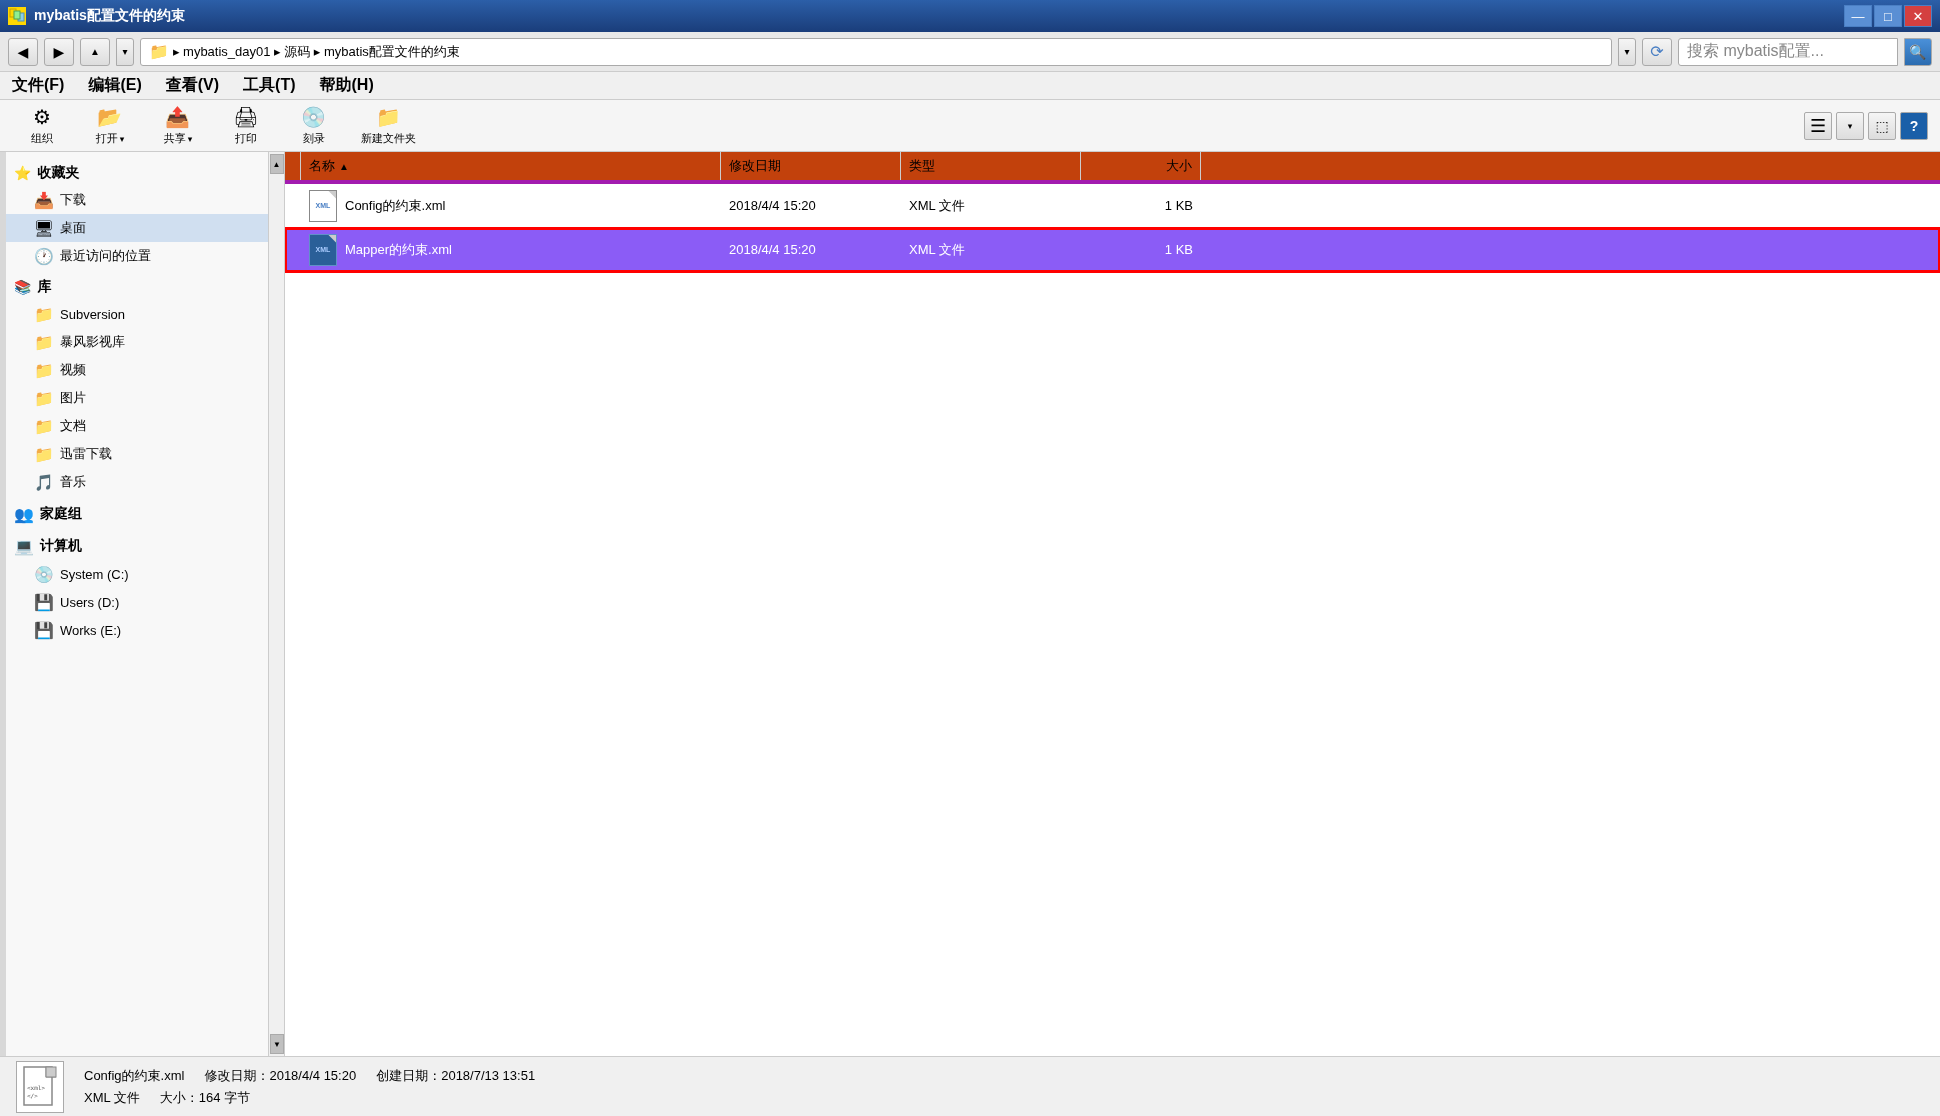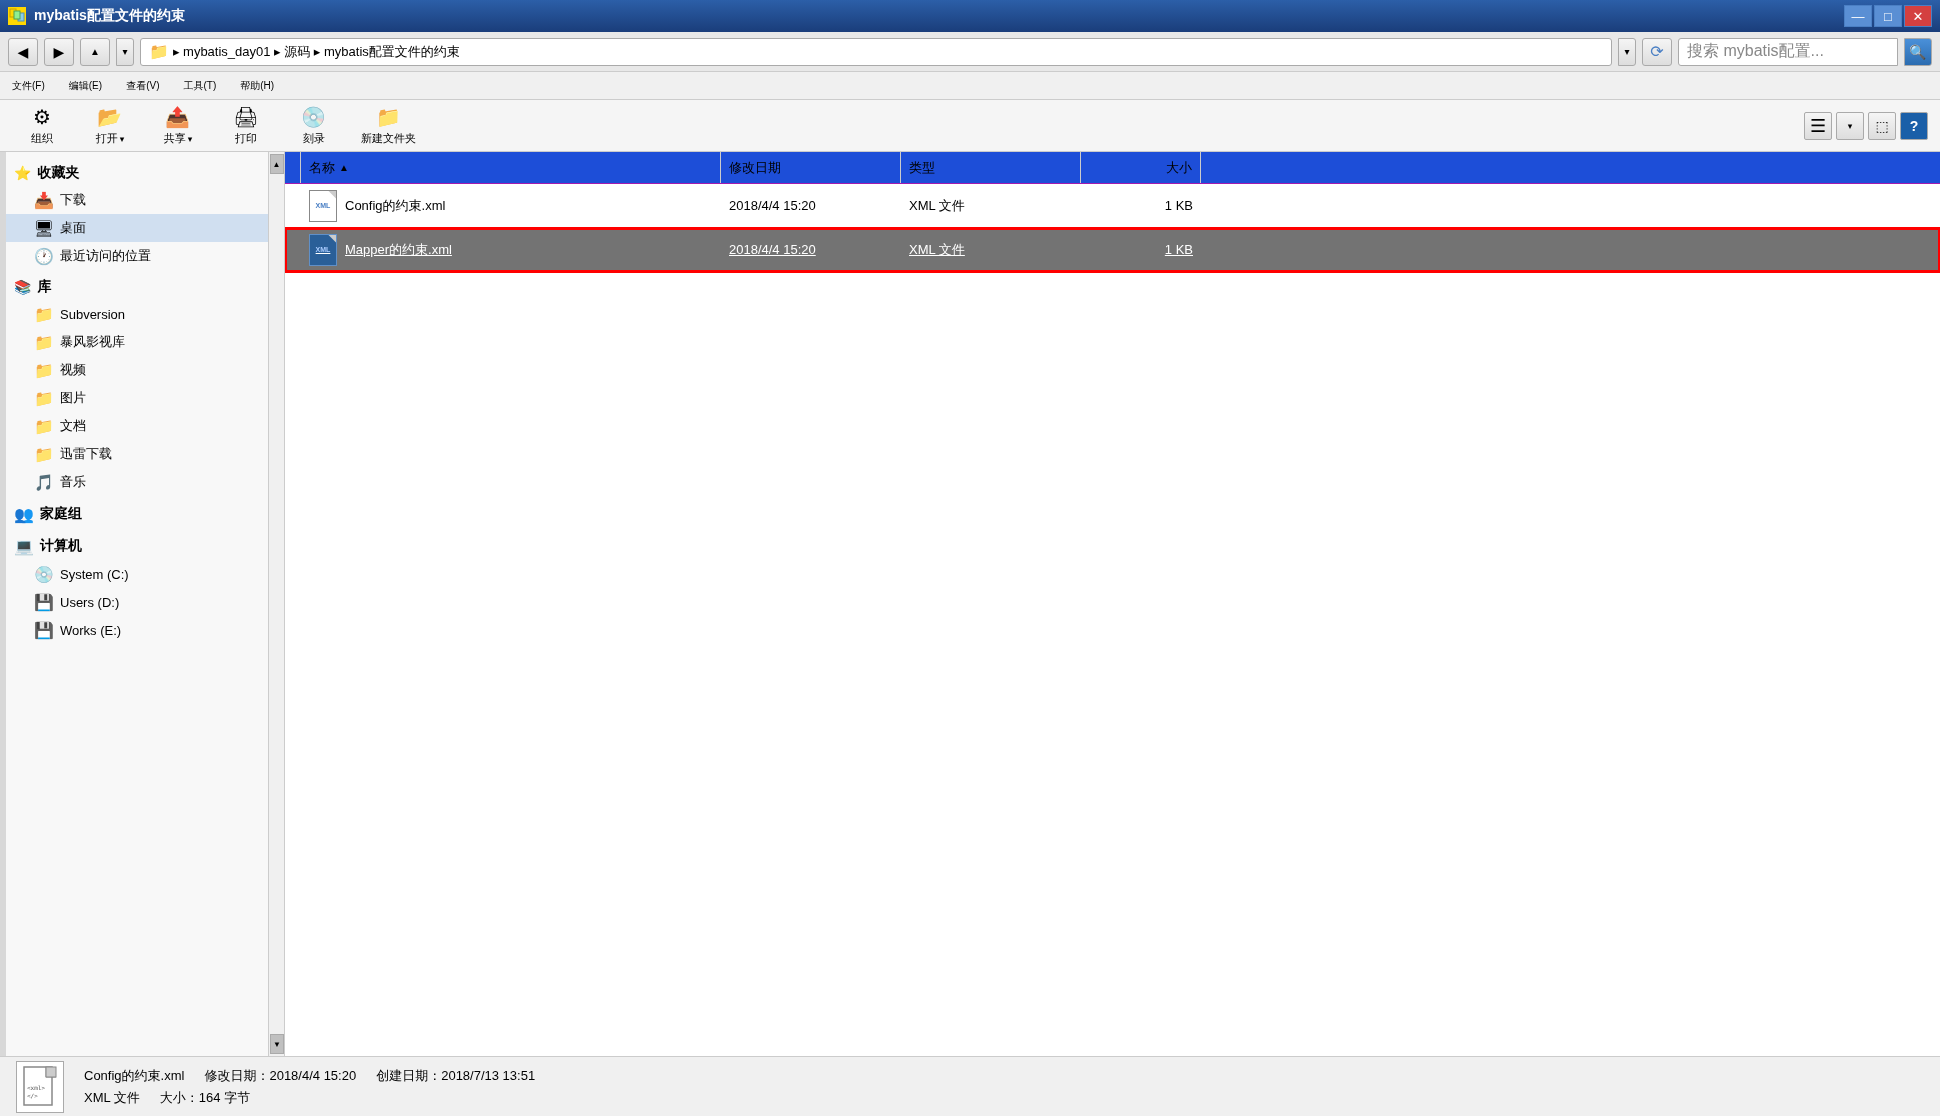--- a/index.html
+++ b/index.html
@@ -151,23 +151,24 @@
     .menu-bar {
       height: 28px;
       background: #f0f0f0;
       border-bottom: 1px solid #ccc;
       display: flex;
       align-items: center;
       padding: 0 8px;
       gap: 16px;
     }
     .menu-item {
-      font-size: 10px;
+      font-size: 16px;
       cursor: pointer;
       padding: 2px 4px;
+      font-weight: bold;
     }
 
     
     .toolbar {
       height: 52px;
       background: #f5f5f5;
       border-bottom: 1px solid #ccc;
       display: flex;
       align-items: center;
       padding: 0 12px;
@@ -262,22 +263,22 @@
 
     
     .file-area {
       flex: 1;
       background: white;
       display: flex;
       flex-direction: column;
     }
     .file-header {
       height: 32px;
-      background: #1d4ed8;
-      border-bottom: 1px solid #a21caf;
+      background: #c2410c;
+      border-bottom: 4px solid #a21caf;
       display: flex;
       align-items: center;
     }
     .col-header {
       padding: 0 8px;
       font-size: 13px;
       border-right: 1px solid #ccc;
       height: 100%;
       display: flex;
       align-items: center;
@@ -295,23 +296,22 @@
       overflow-y: auto;
     }
     .file-row {
       display: flex;
       align-items: center;
       height: 44px;
       border-bottom: 1px solid #f0f0f0;
       cursor: pointer;
     }
     .file-row.selected {
-      background: #737373;
+      background: #8b5cf6;
       color: white;
-      text-decoration: underline;
     }
     .file-cell {
       padding: 0 8px;
       font-size: 13px;
       height: 100%;
       display: flex;
       align-items: center;
     }
     .file-name-cell {
       width: 420px;

